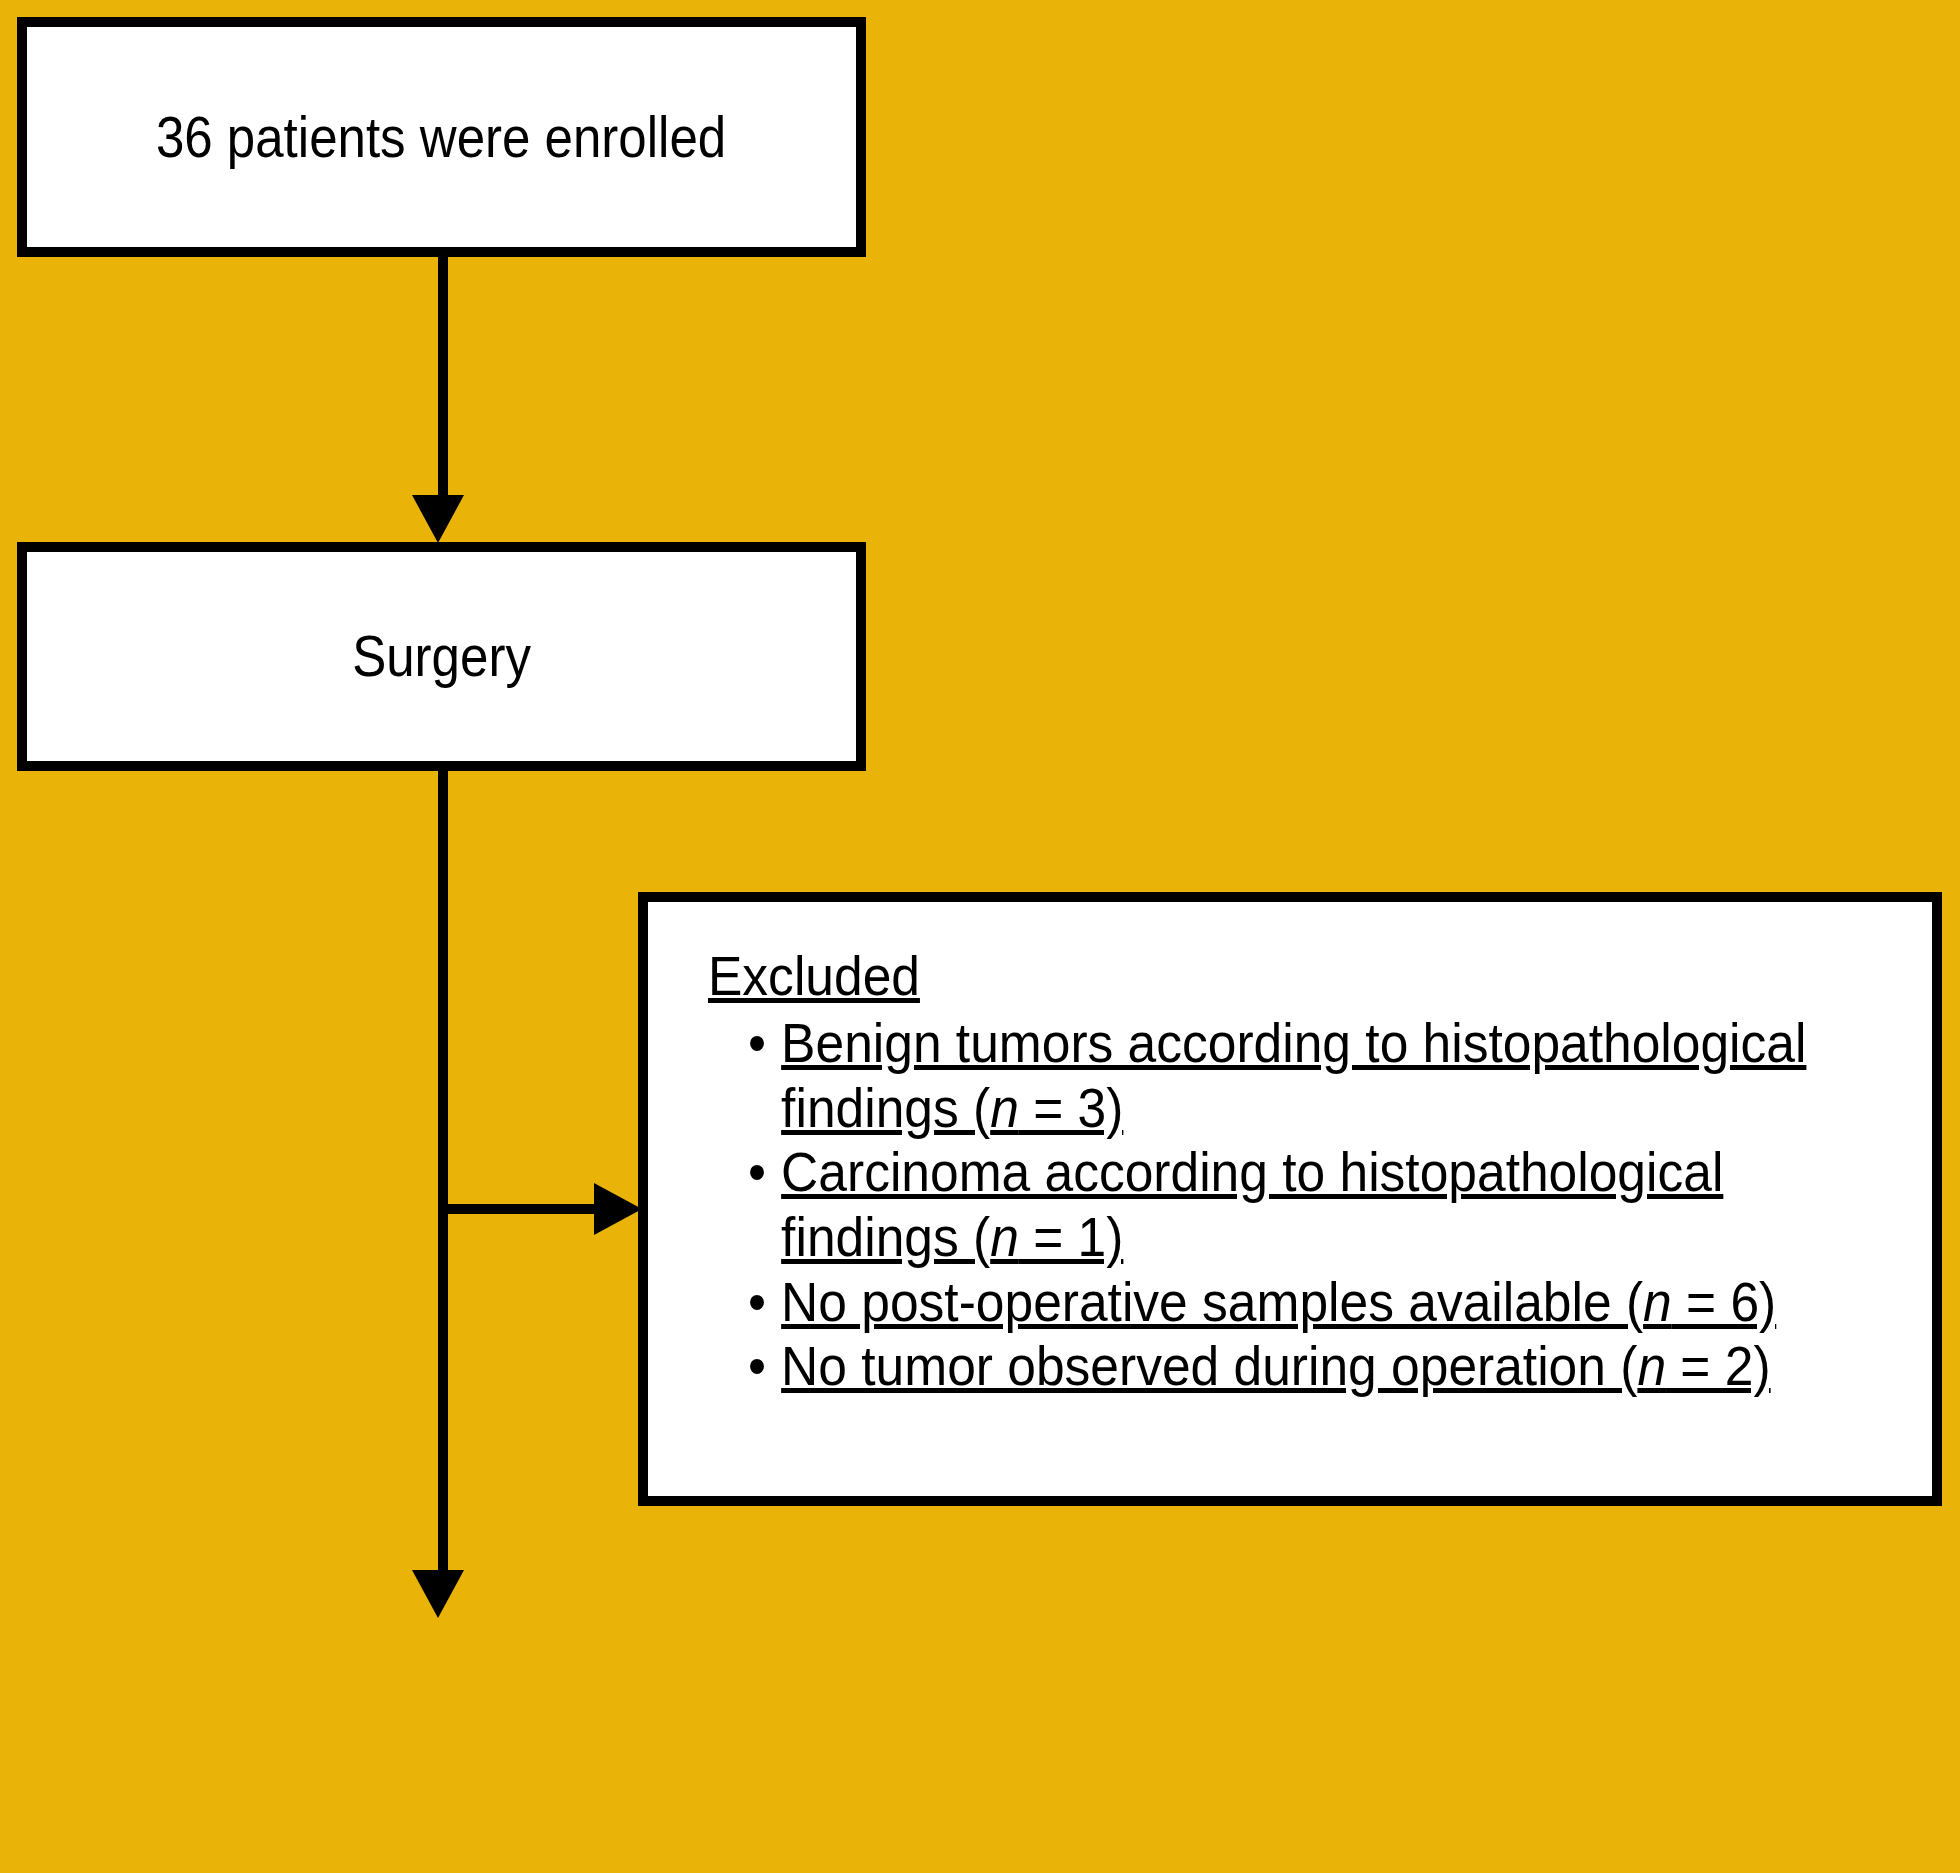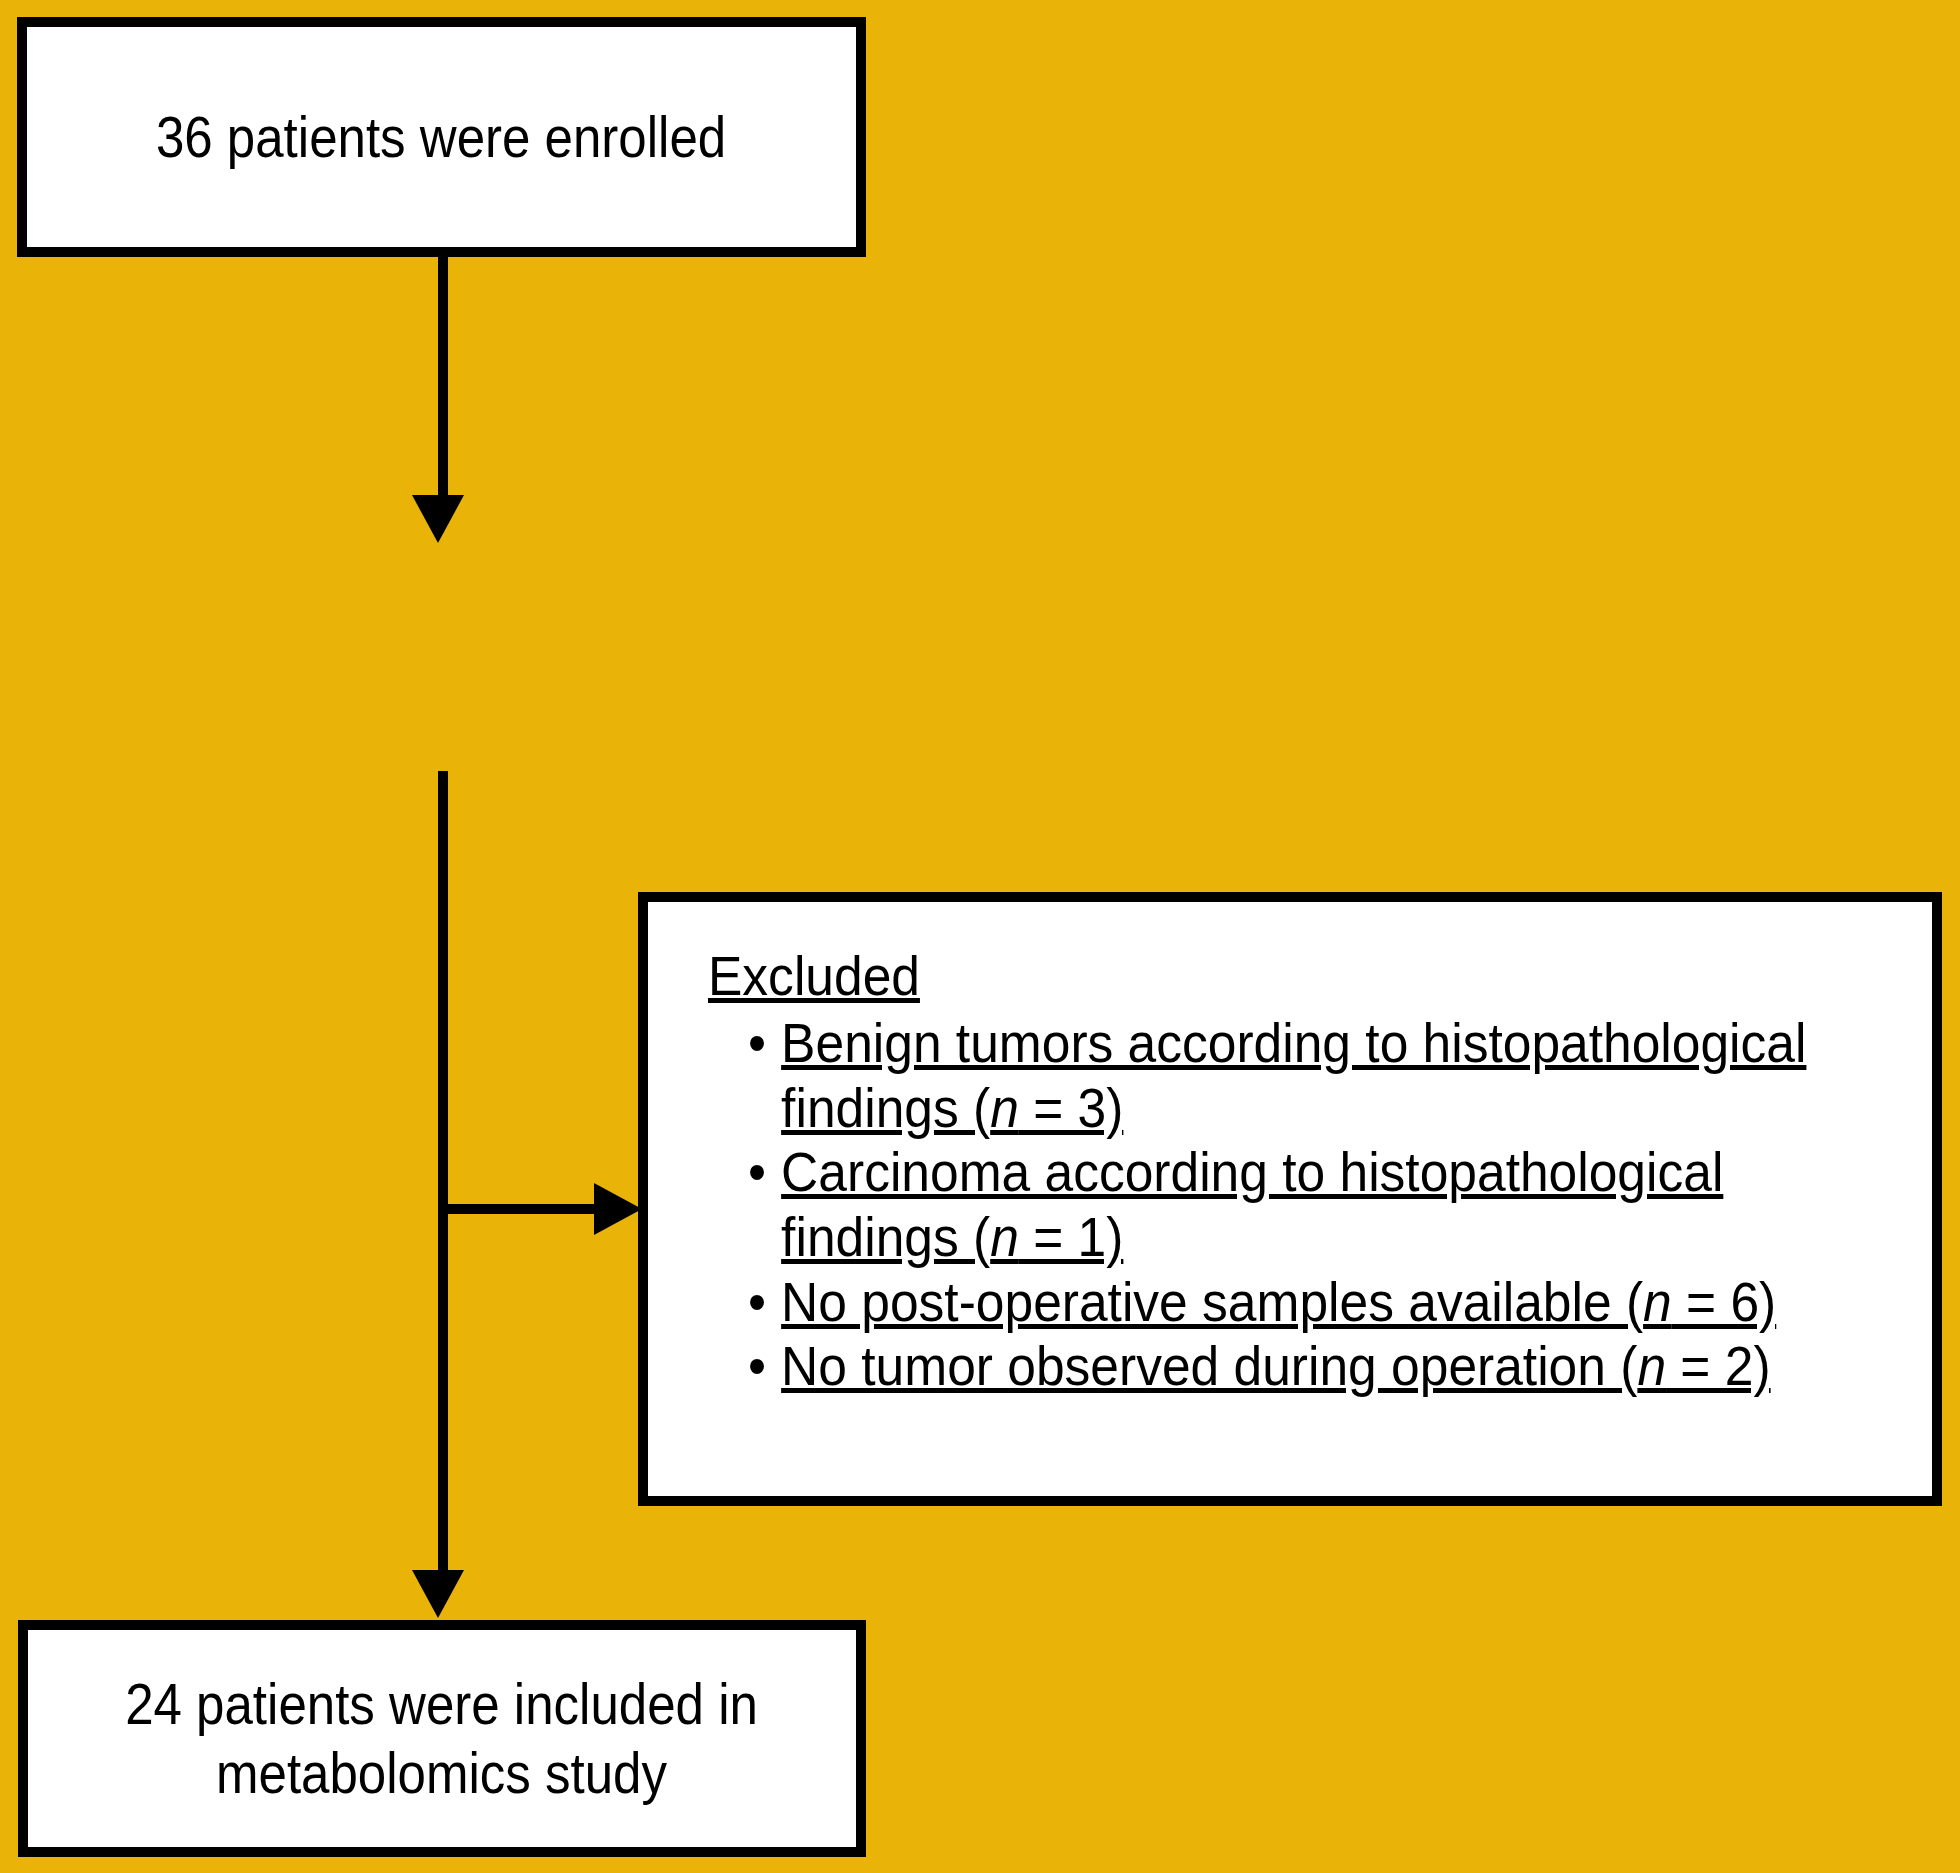--- a/index.html
+++ b/index.html
@@ -138,20 +138,23 @@
 
 <div id="canvas">
 
   <div class="node" id="node-enrolled">
     <div class="node-label">36 patients were enrolled</div>
   </div>
 
   <div class="v-stem" id="stem-1"></div>
   <div class="arrow-down" id="arrowhead-1"></div>
 
+  <div class="node" id="node-surgery">
+    <div class="node-label">Surgery</div>
+  </div>
 
   <div class="v-stem" id="stem-2"></div>
   <div class="arrow-down" id="arrowhead-2"></div>
 
   <div class="h-stem" id="branch-h"></div>
   <div class="arrow-right" id="arrowhead-3"></div>
 
   <div class="node" id="node-excluded">
     <div class="excluded-content">
       <span class="excluded-title">Excluded</span>
@@ -165,19 +168,15 @@
         <li>
           <span class="bullet">•</span><span class="txt">No post-operative samples available (</span><i>n</i><span class="txt"> = 6)</span>
         </li>
         <li>
           <span class="bullet">•</span><span class="txt">No tumor observed during operation (</span><i>n</i><span class="txt"> = 2)</span>
         </li>
       </ul>
     </div>
   </div>
 
-  <div class="node" id="node-included">
-    <div class="node-label">24 patients were included in
-metabolomics study</div>
-  </div>
 
 </div>
 
 
 </body></html>

